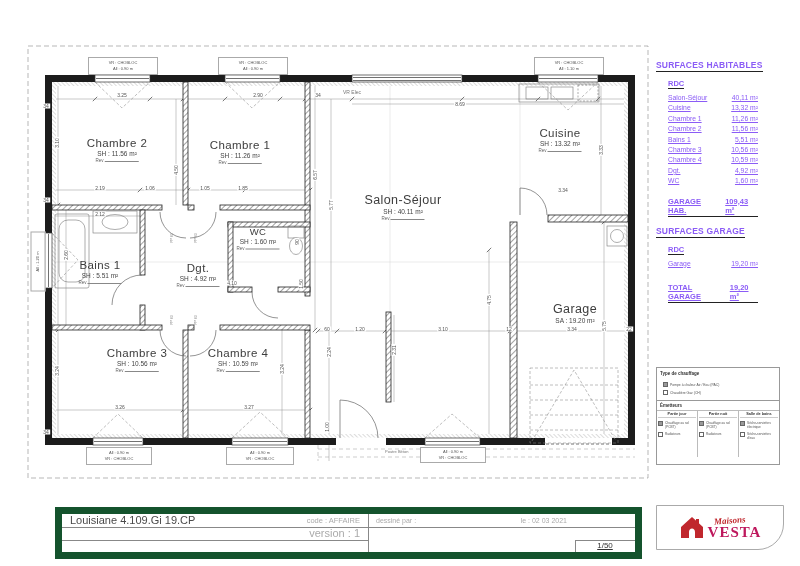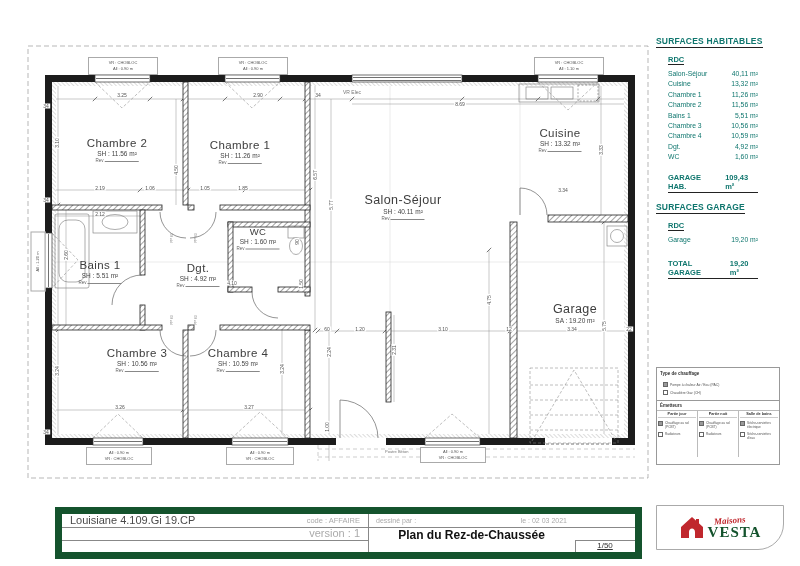--- a/index.html
+++ b/index.html
@@ -18,21 +18,21 @@
   .rname.small{font-size:9.5px;}
   .rsh{font-size:6.5px;color:#444;margin-top:1px;}
   .rrev{font-size:4.5px;color:#666;margin-top:1px;}
   .revline{display:inline-block;width:34px;border-bottom:.5px solid #888;margin-left:1px;}
   
   .wbox{position:absolute;border:.6px solid #aaa;background:#fff;z-index:3;
         display:flex;flex-direction:column;justify-content:center;text-align:center;}
   .wbox span{font-size:4px;line-height:1.6;color:#555;white-space:nowrap;}
   .plainlab{position:absolute;font-size:5px;color:#777;z-index:3;background:#fff;line-height:1;}
   
-  .panel{position:absolute;left:656px;top:30px;width:102px;z-index:4;color:#0f766e;}
+  .panel{position:absolute;left:656px;top:54px;width:102px;z-index:4;color:#8b5cf6;text-decoration:underline;}
   .ptitle{font-size:8.5px;font-weight:bold;letter-spacing:.2px;border-bottom:1px solid #222;
           display:inline-block;padding-bottom:1px;white-space:nowrap;}
   .prdc{font-size:7.5px;font-weight:bold;border-bottom:.8px solid #222;display:inline-block;
         margin:7px 0 4px 12px;}
   .srow{display:flex;justify-content:space-between;font-size:6.8px;line-height:10.4px;
         padding-left:12px;}
   .ptotal{display:flex;gap:6px;font-size:7.5px;font-weight:bold;border-bottom:.8px solid #222;
           width:fit-content;margin:10px 0 0 12px;padding-bottom:1px;}
   
   .legend{position:absolute;left:656px;top:367px;width:122px;height:96px;border:.6px solid #999;
@@ -63,21 +63,21 @@
             font-weight:bold;color:#111;}
   .tb-scale{position:absolute;left:513px;top:26px;width:60px;height:12px;line-height:12px;
             text-align:center;font-size:8px;color:#333;text-decoration:underline;}
   
   .logo{position:absolute;left:656px;top:505px;width:126px;height:43px;border:1px solid #aaa;
         border-radius:0 0 26px 0;background:#fff;z-index:4;display:flex;align-items:center;
         justify-content:center;gap:3px;}
   .logo-text{display:flex;flex-direction:column;line-height:1;}
   .logo-script{font-size:9px;font-style:italic;color:#c0272d;font-weight:bold;
                transform:rotate(-5deg) translateX(6px);font-family:"Liberation Serif",serif;}
-  .logo-name{font-size:15px;font-weight:bold;color:#14532d;letter-spacing:1px;
+  .logo-name{font-size:15px;font-weight:bold;color:#be185d;letter-spacing:1px;
              font-family:"Liberation Serif",serif;}
 </style>
 </head>
 <body>
 
 <div class="sheet">
 
   <svg class="lines" width="800" height="566">
     <defs>
       <pattern id="hz" width="4" height="4" patternUnits="userSpaceOnUse" patternTransform="rotate(45)">
@@ -501,21 +501,20 @@
     <div class="tb-line" style="left:306px;top:0;width:0.8px;height:38px"></div>
     <div class="tb-line" style="left:513px;top:26px;width:60px;height:0.6px"></div>
     <div class="tb-line" style="left:513px;top:26px;width:0.6px;height:12px"></div>
     <div class="tb-project">Louisiane 4.109.Gi 19.CP</div>
     <div class="tb-code">code : AFFAIRE</div>
     <div class="tb-version">version : 1</div>
     <div class="tb-drawrow">
       <span>dessiné par :</span>
       <span>le : 02 03 2021</span>
     </div>
-    <div class="tb-title">Plan du Rez-de-Chaussée</div>
     <div class="tb-scale">1/50</div>
   </div>
 
   <div class="logo">
     <svg width="26" height="24" viewBox="0 0 24 24">
       <rect x="16" y="3" width="3" height="5" fill="#c0272d"></rect>
       <path fill="#c0272d" d="M1,11 L12,1 L23,11 L23,22 L15,22 L15,16 C15,13.8 13.7,12.5 12,12.5 C10.3,12.5 9,13.8 9,16 L9,22 L1,22 Z"></path>
     </svg>
     <div class="logo-text">
       <span class="logo-script">Maisons</span>

